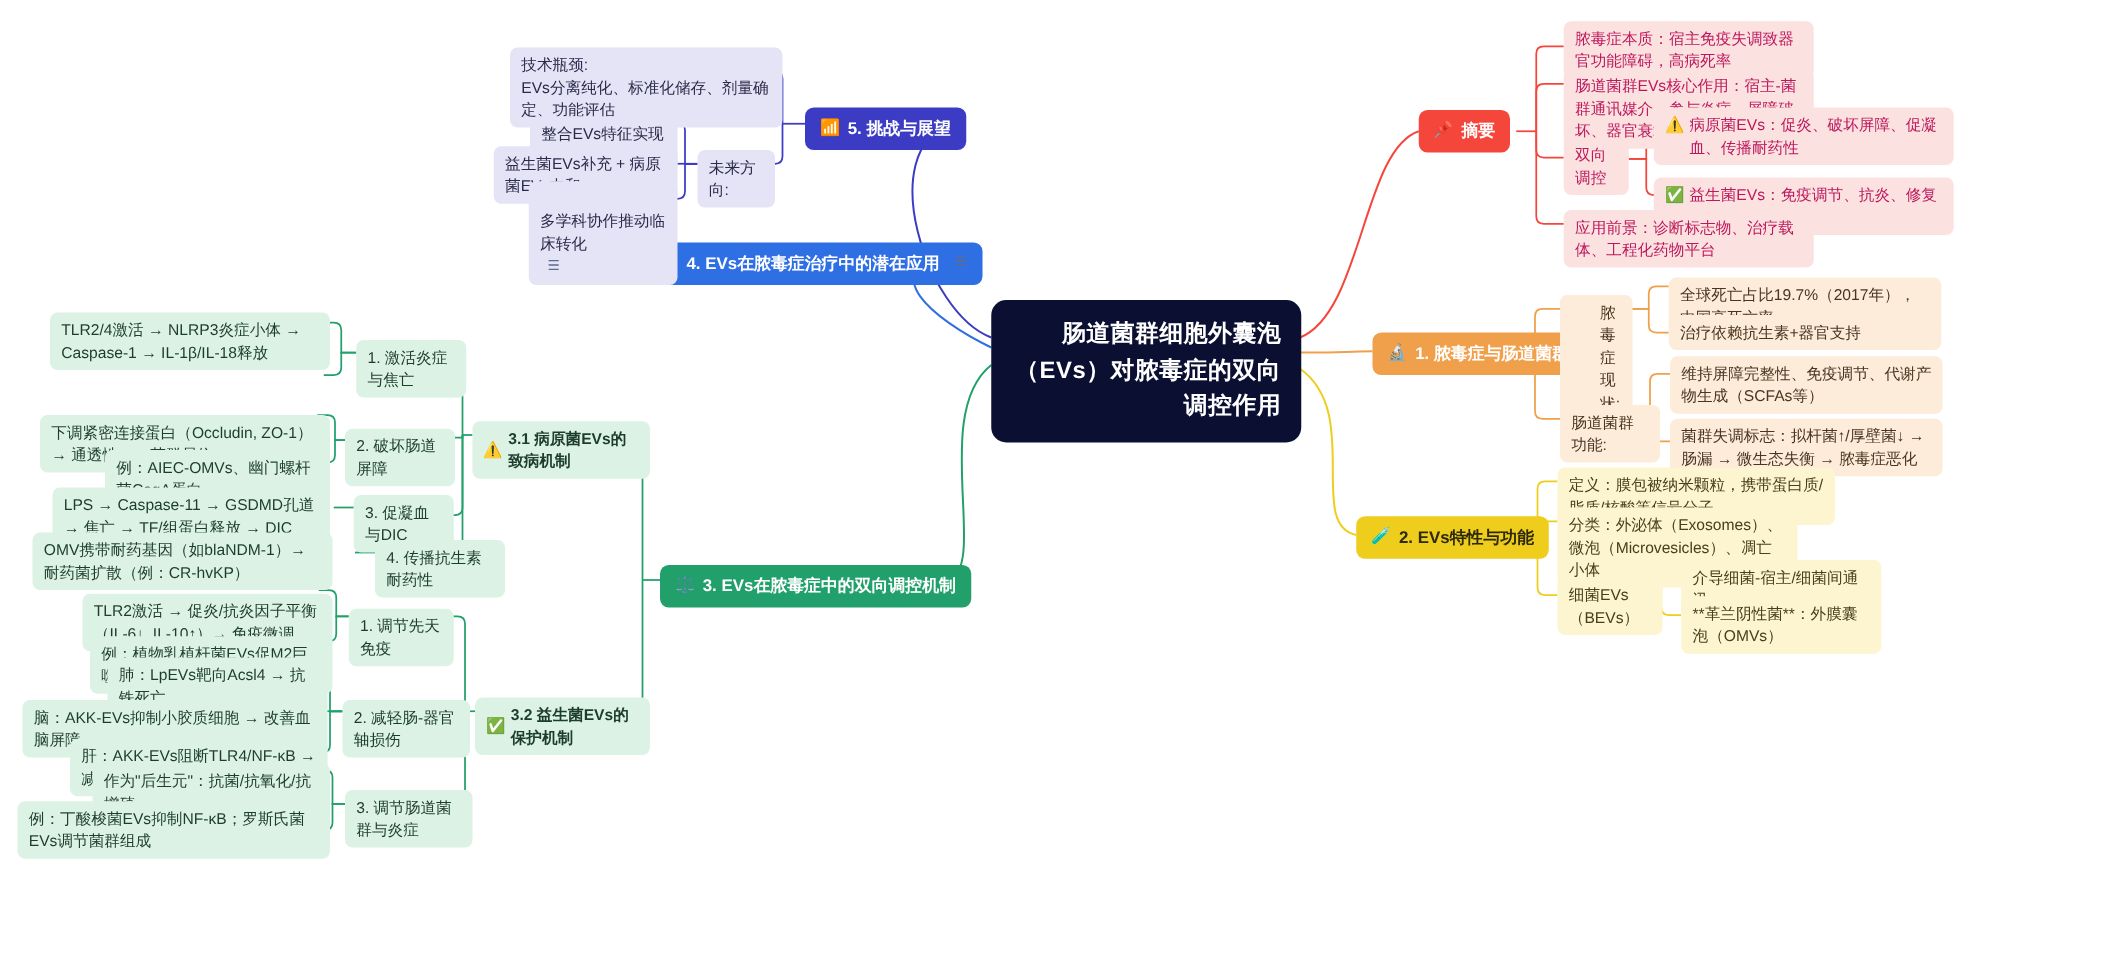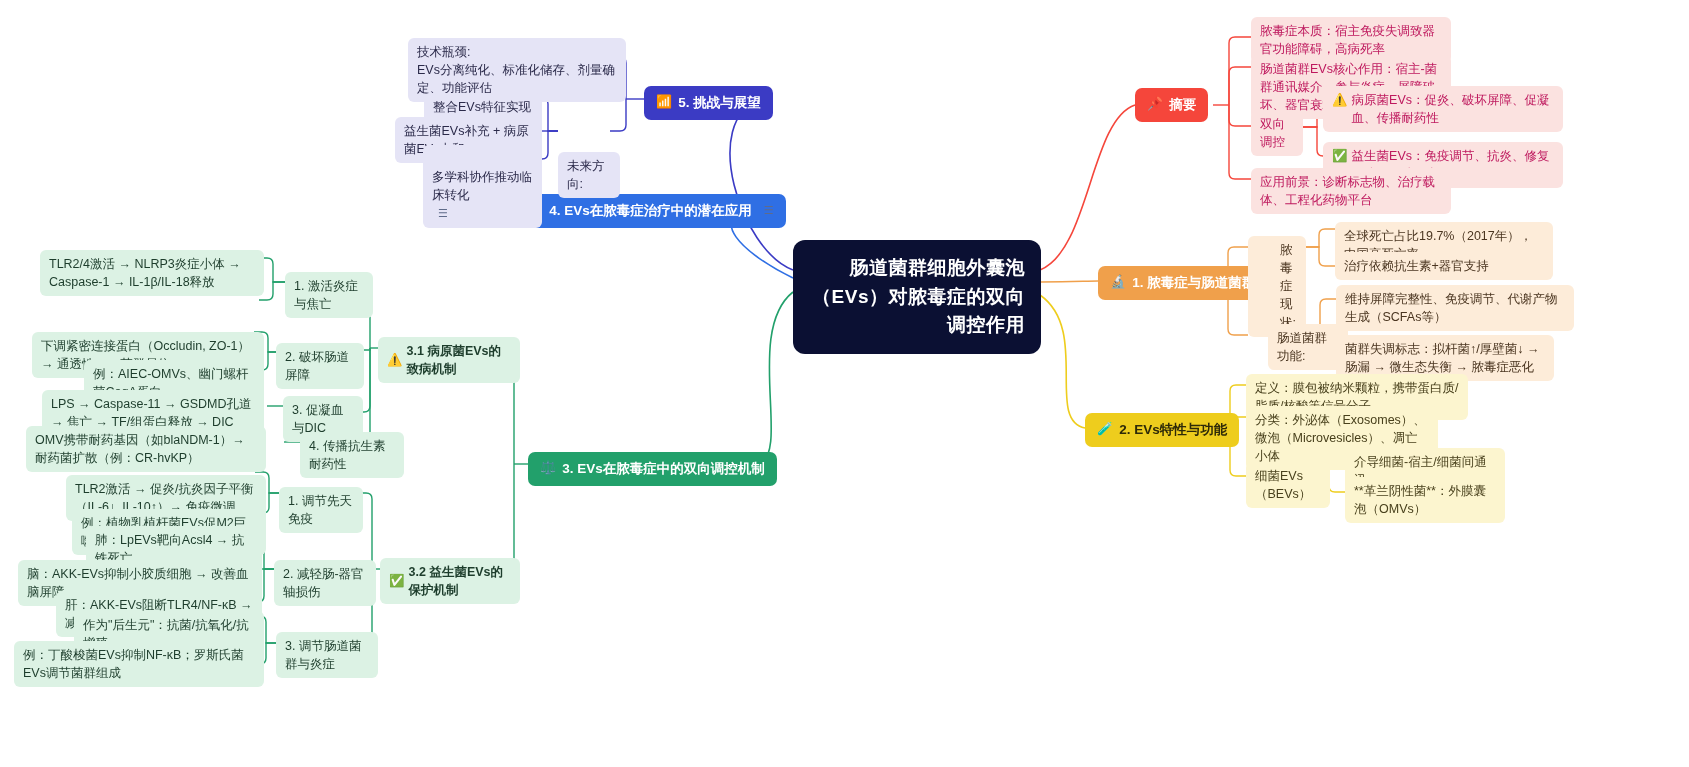--- a/index.html
+++ b/index.html
@@ -167,22 +167,22 @@
 
   <div class="node main" style="left:1098px; top:266px; background:#f0a04b;">
     <span class="ic">🔬</span>
     <span>1. 脓毒症与肠道菌群</span>
   </div>
 
   <div class="node c-org" style="left:1248px; top:236px; width:58px; background:#fdecd9;padding-left:32px;">脓毒症现状:</div>
   <div class="node c-org" style="left:1335px; top:222px; width:218px;">全球死亡占比19.7%（2017年），中国高死亡率</div>
   <div class="node c-org" style="left:1335px; top:252px; width:218px;">治疗依赖抗生素+器官支持</div>
 
-  <div class="node c-org" style="left:1248px; top:324px; width:80px; background:#fdecd9;margin-left:20px;">肠道菌群功能:</div>
-  <div class="node c-org" style="left:1336px; top:285px; width:238px;">维持屏障完整性、免疫调节、代谢产物生成（SCFAs等）</div>
+  <div class="node c-org" style="left:1248px; top:324px; width:80px; background:#fdecd9;">肠道菌群功能:</div>
+  <div class="node c-org" style="left:1336px; top:285px; width:218px;">维持屏障完整性、免疫调节、代谢产物生成（SCFAs等）</div>
   <div class="node c-org" style="left:1336px; top:335px; width:218px;">菌群失调标志：拟杆菌↑/厚壁菌↓ → 肠漏 → 微生态失衡 → 脓毒症恶化</div>
 
   <div class="node main" style="left:1085px; top:413px; background:#eecd1d; color:#2e2a08;">
     <span class="ic">🧪</span>
     <span>2. EVs特性与功能</span>
   </div>
 
   <div class="node c-yel" style="left:1246px; top:374px; width:222px;">定义：膜包被纳米颗粒，携带蛋白质/脂质/核酸等信号分子</div>
   <div class="node c-yel" style="left:1246px; top:406px; width:192px;">分类：外泌体（Exosomes）、微泡（Microvesicles）、凋亡小体</div>
   <div class="node c-yel" style="left:1246px; top:462px; width:84px;">细菌EVs（BEVs）</div>
@@ -237,21 +237,21 @@
   </div>
 
   <div class="node main" style="left:644px; top:86px; background:#3b3bc4;">
     <span class="ic">📶</span>
     <span>5. 挑战与展望</span>
   </div>
 
   <div class="node c-pur" style="left:408px; top:38px; width:218px;">技术瓶颈:
 EVs分离纯化、标准化储存、剂量确定、功能评估</div>
 
-  <div class="node c-pur" style="left:558px; top:120px; width:62px;margin-top:32px;">未来方向:</div>
+  <div class="node c-pur" style="left:558px; top:120px; width:62px;">未来方向:</div>
 
   <div class="node c-pur" style="left:424px; top:93px; width:118px;">整合EVs特征实现精准分型</div>
   <div class="node c-pur" style="left:395px; top:117px; width:147px;">益生菌EVs补充 + 病原菌EVs中和</div>
   <div class="node c-pur" style="left:423px; top:145px; width:119px;">
     <span>多学科协作推动临床转化</span>
     <span class="menu-icon">☰</span>
   </div>
 
 </div>
 

